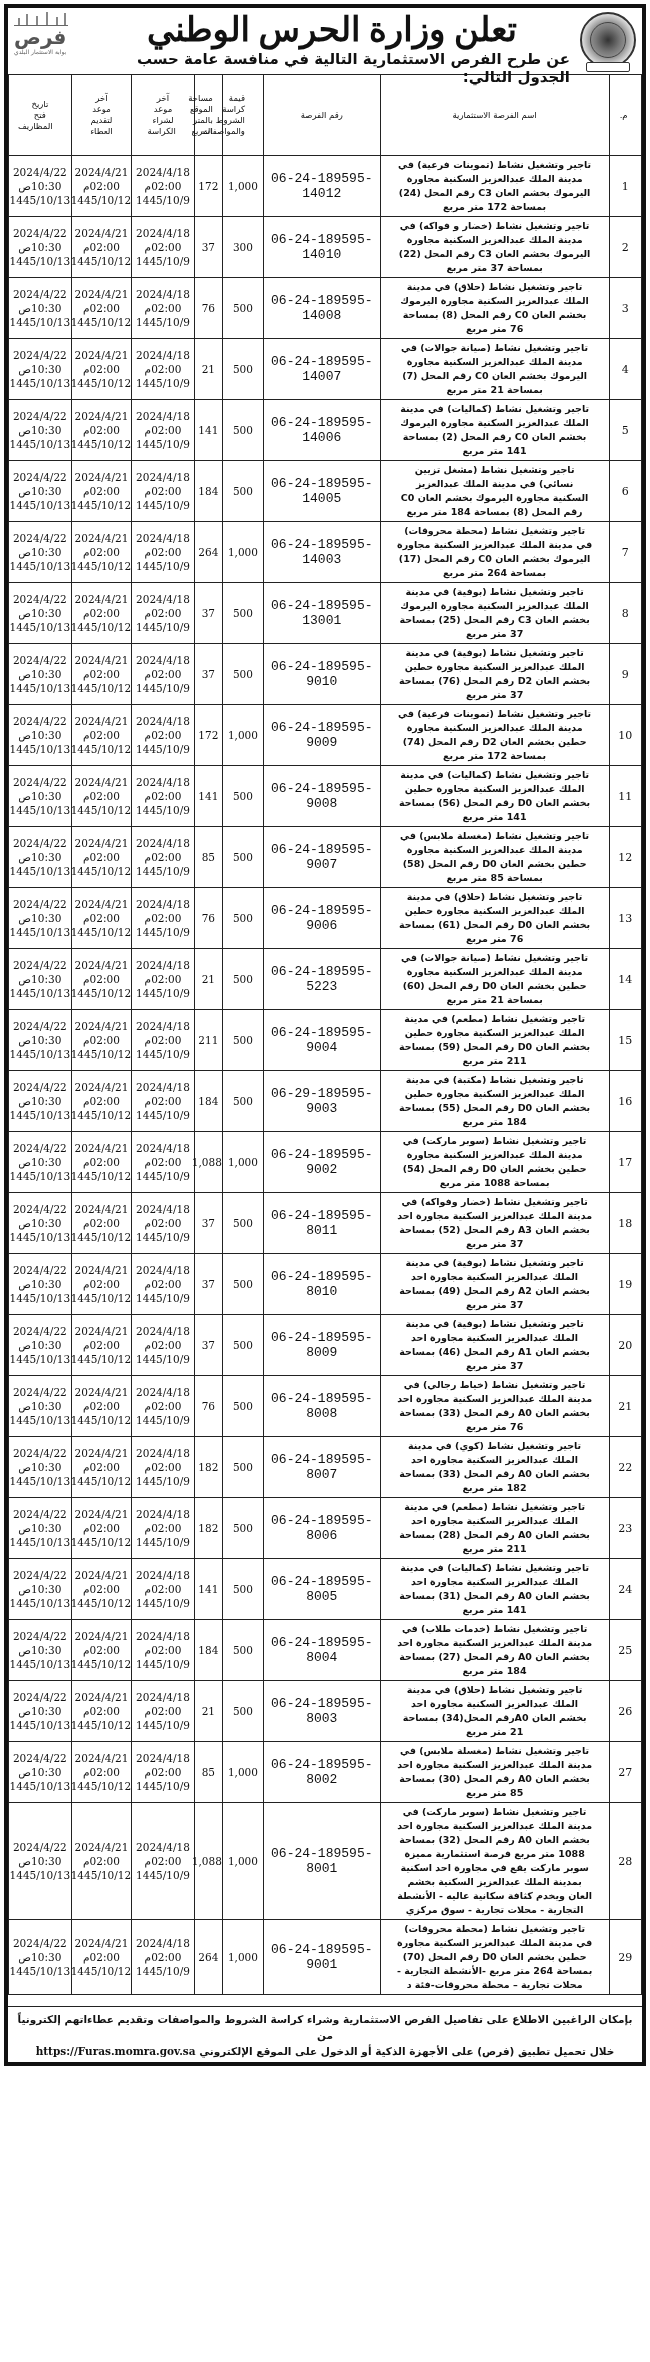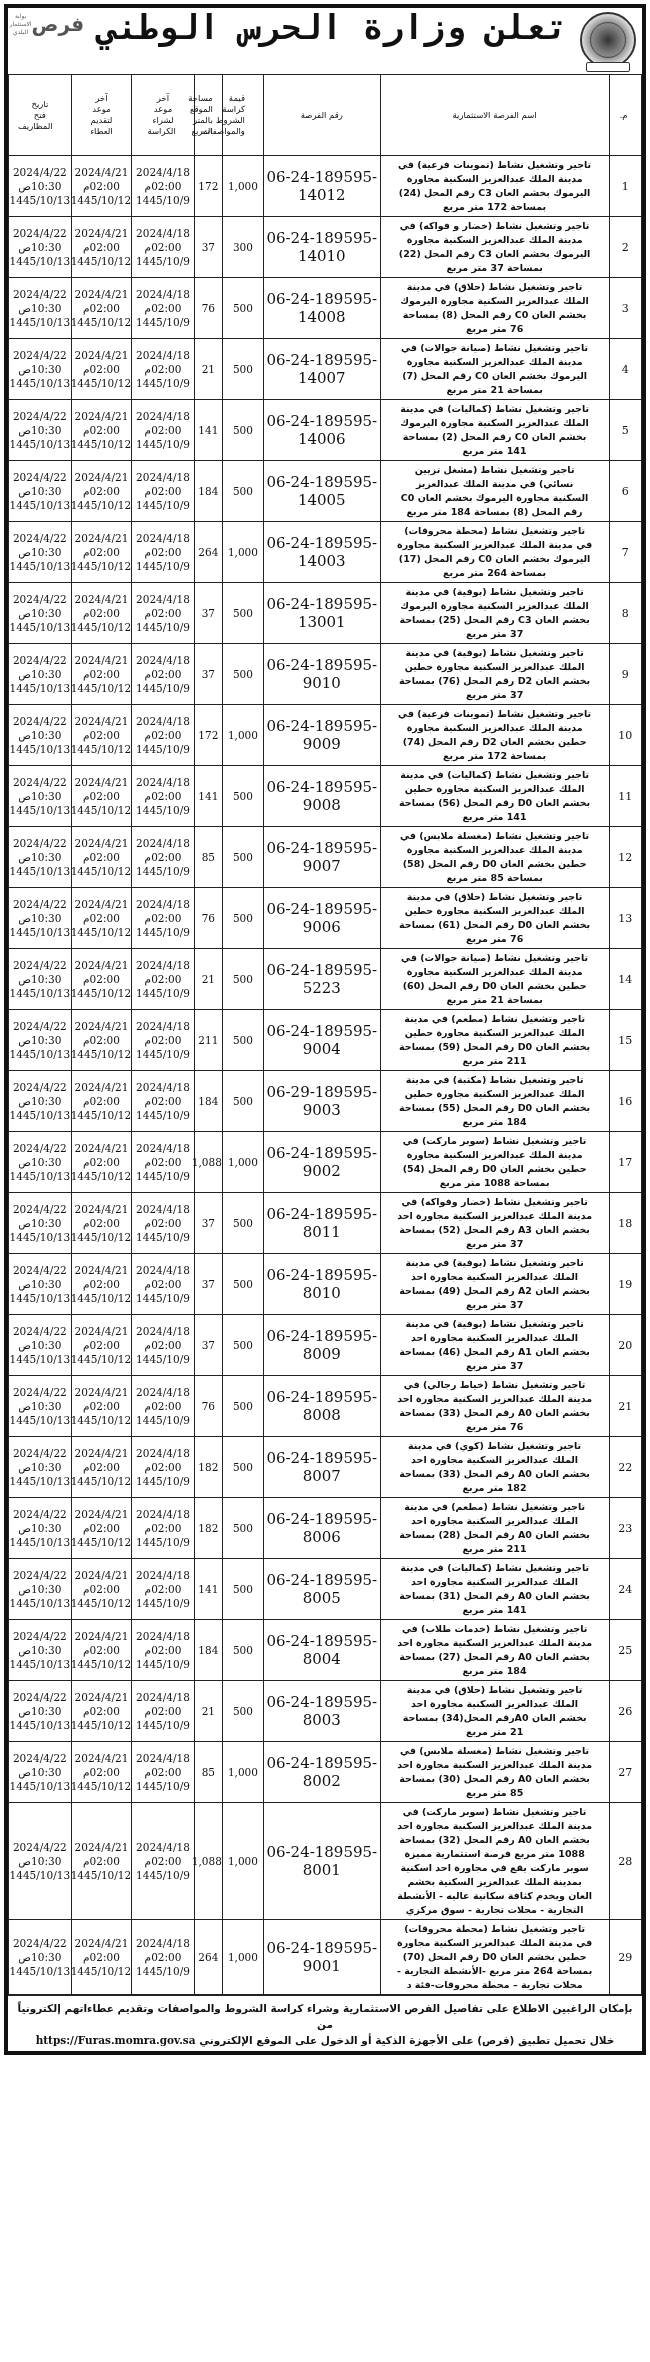--- a/index.html
+++ b/index.html
@@ -40,37 +40,37 @@
   .emblem .ribbon {
     position: absolute; bottom: -6px; left: 4px; right: 4px; height: 10px;
     background: #fff; border: 1px solid #333; border-radius: 2px;
   }
   .titles {
     flex: 1;
     text-align: center;
     padding: 0 6px;
   }
   .title-main {
-    font-family: Liberation Mono, monospace;
+    font-family: Liberation Serif, serif;
     font-weight: bold;
     font-size: 34px;
     line-height: 40px;
     letter-spacing: 0;
   }
   .title-sub {
     font-family: "DejaVu Sans", sans-serif;
     font-weight: bold;
     font-size: 15px;
     line-height: 18px;
     text-align: right;
     padding-right: 4px;
   }
   .furas-logo {
     width: 70px;
-    display: flex; align-items: center;
+    display: flex; flex-direction: column; align-items: flex-end;
     margin-top: 2px;
   }
   .furas-skyline {
     width: 54px; height: 14px;
     border-bottom: 1px solid #666;
     background:
       linear-gradient(#888,#888) 4px 6px/2px 8px no-repeat,
       linear-gradient(#888,#888) 12px 2px/2px 12px no-repeat,
       linear-gradient(#888,#888) 22px 4px/2px 10px no-repeat,
       linear-gradient(#888,#888) 32px 0px/2px 14px no-repeat,
@@ -109,52 +109,54 @@
   }
   td.num { font-size: 11px; }
   td.name {
     text-align: right;
     font-family: "DejaVu Sans", sans-serif;
     font-weight: bold;
     font-size: 9.5px;
     line-height: 14px;
     padding: 2px 16px;
   }
-  td.oid { font-size: 15px; }
+  td.oid { font-size: 13px; font-family: Liberation Mono, monospace; }
   td.val { font-size: 10.5px; }
   td.date {
     font-size: 10.5px;
     line-height: 14px;
   }
   td.date span { display: block; white-space: nowrap; }
 
   .footer {
     border-top: 1px solid #222;
     font-family: "DejaVu Sans", sans-serif;
     font-weight: bold;
     font-size: 10.5px;
     line-height: 16px;
     text-align: center;
     padding: 4px 4px 3px 4px;
+    margin-top: 11px;
   }
   .footer .url { direction: ltr; unicode-bidi: embed; font-family: "DejaVu Serif", serif; text-align: center; }
 </style>
 </head>
 <body>
 
 <div class="ad">
 
   <div class="header">
     <div class="emblem">
       <div class="inner"></div>
       <div class="ribbon"></div>
     </div>
 
     <div class="titles">
       <div class="title-main">تعلن وزارة الحرس الوطني</div>
+      <div class="title-sub">عن طرح الفرص الاستثمارية التالية في منافسة عامة حسب الجدول التالي:</div>
     </div>
 
     <div class="furas-logo">
       <div class="furas-skyline"></div>
       <div class="furas-word">فرص</div>
       <div class="furas-caption">بوابة الاستثمار البلدي</div>
     </div>
   </div>
 
   <table class="grid">

